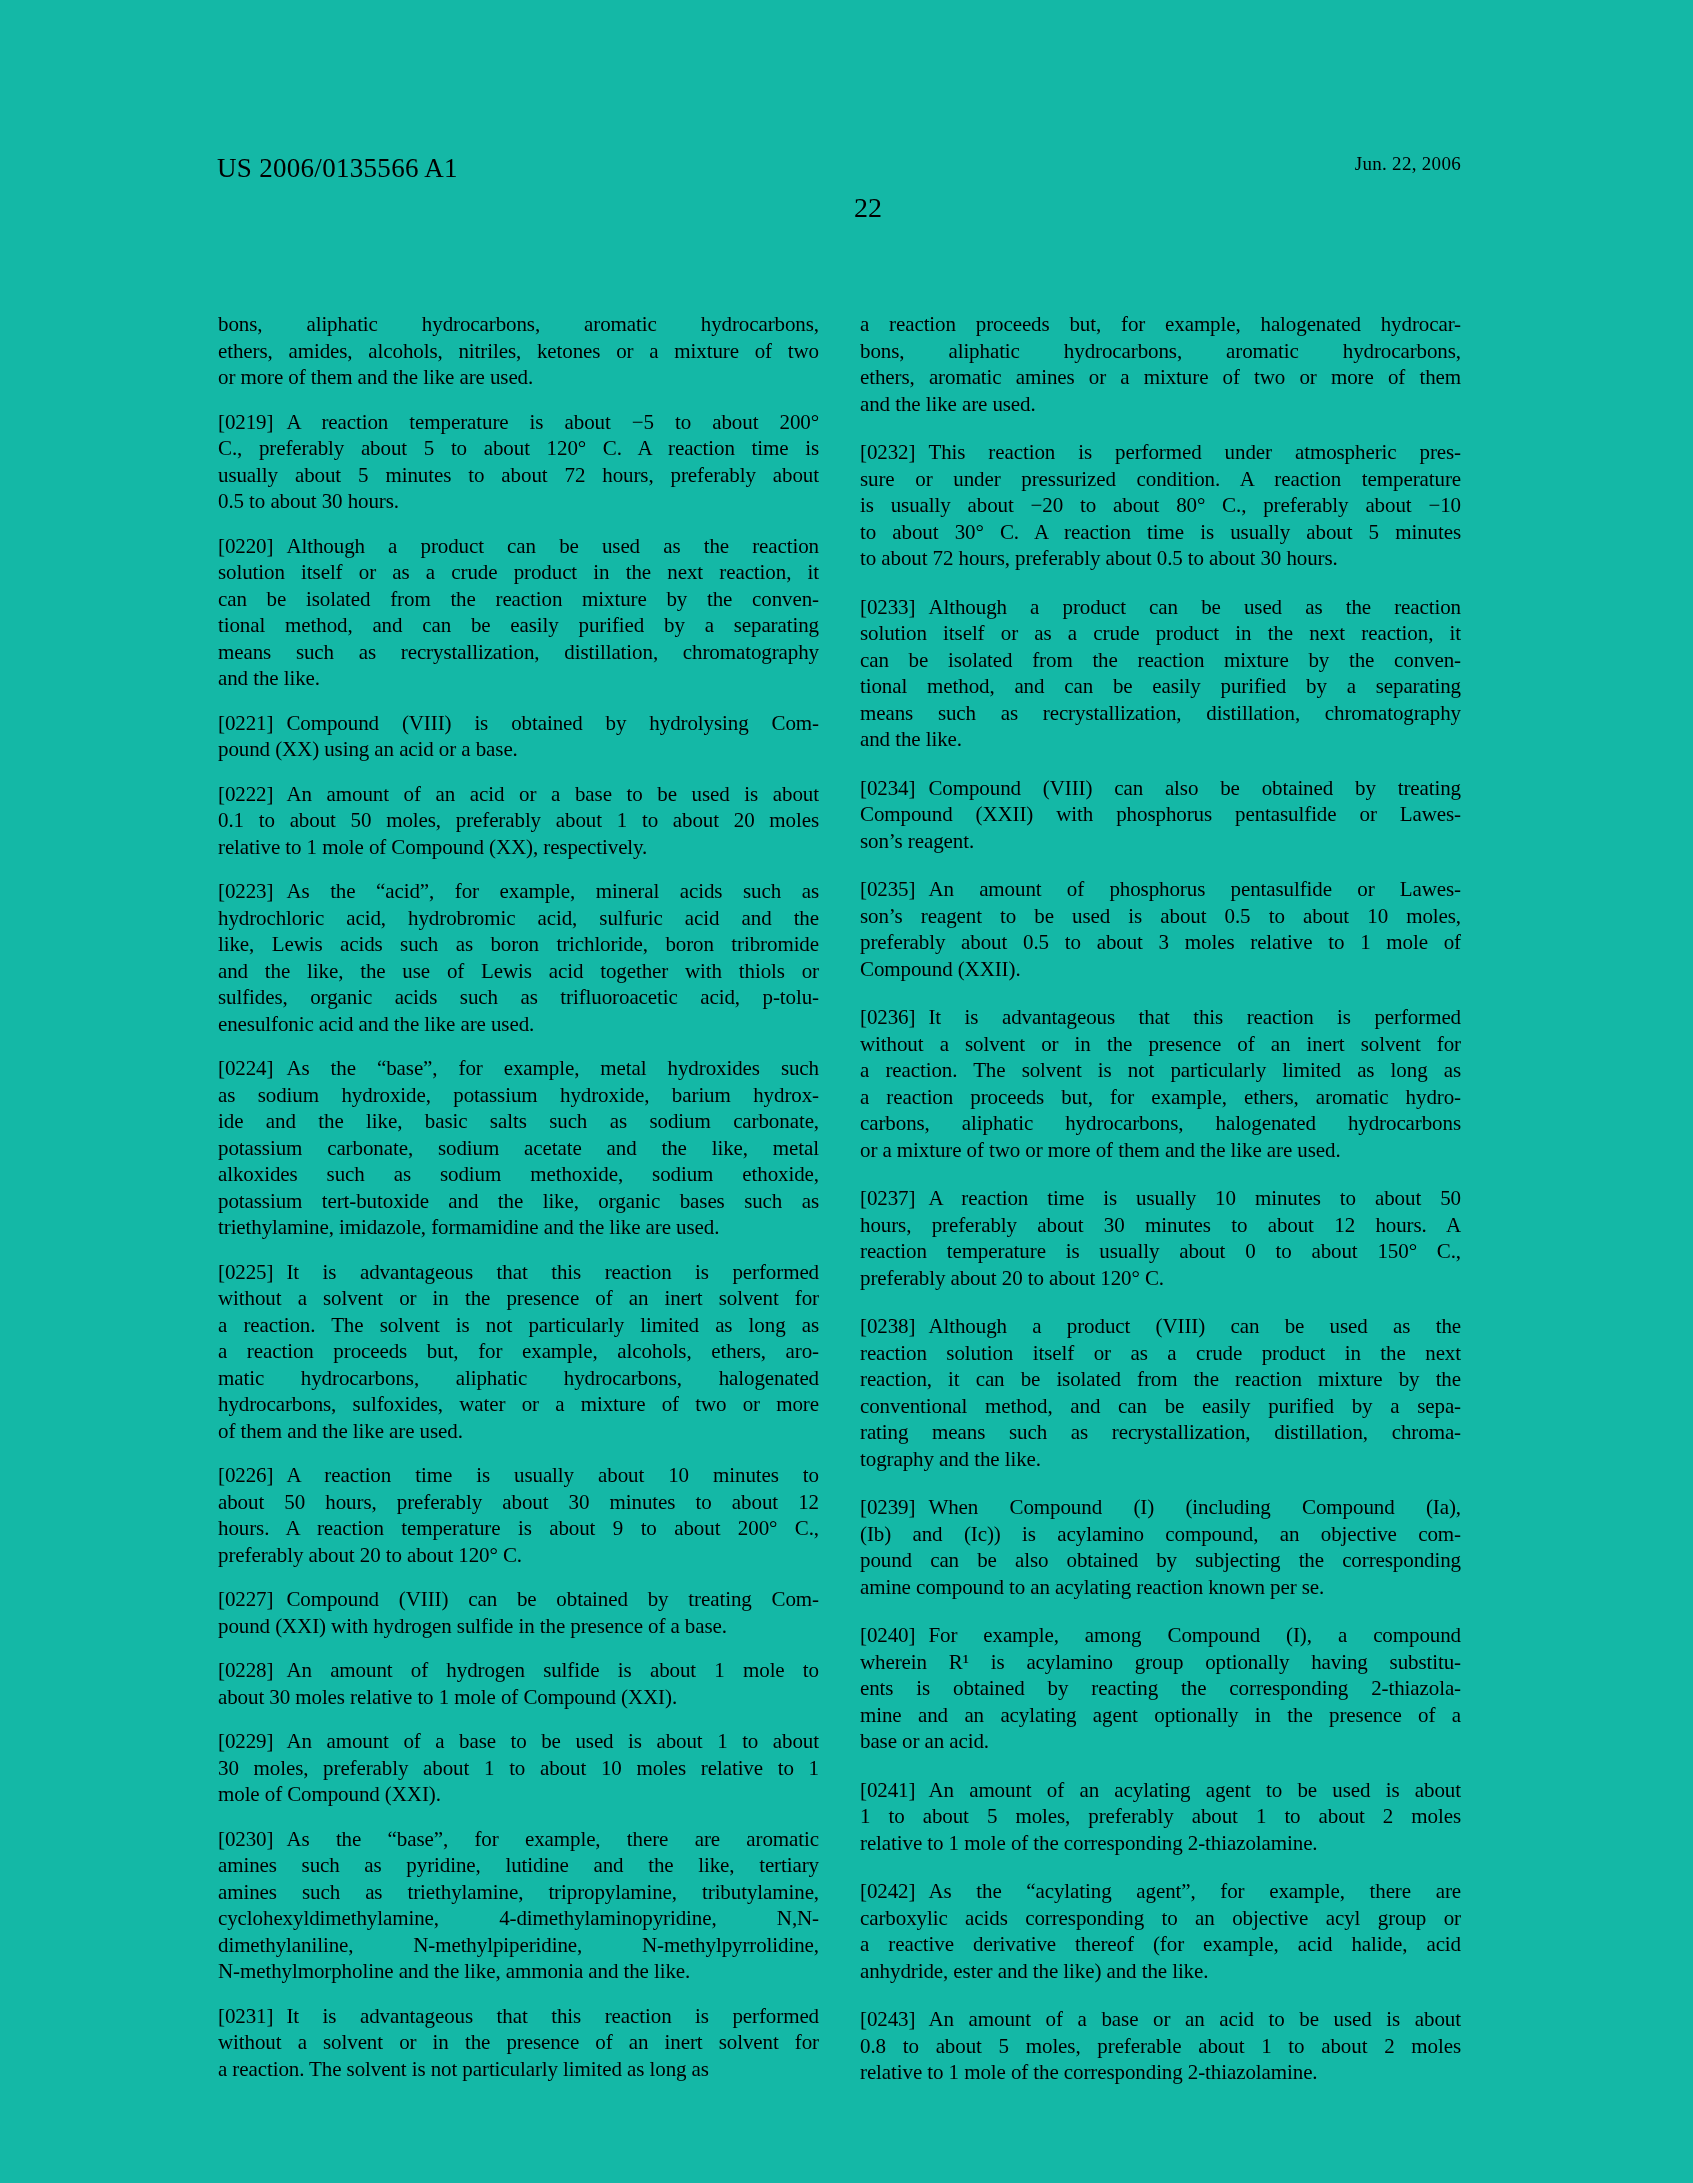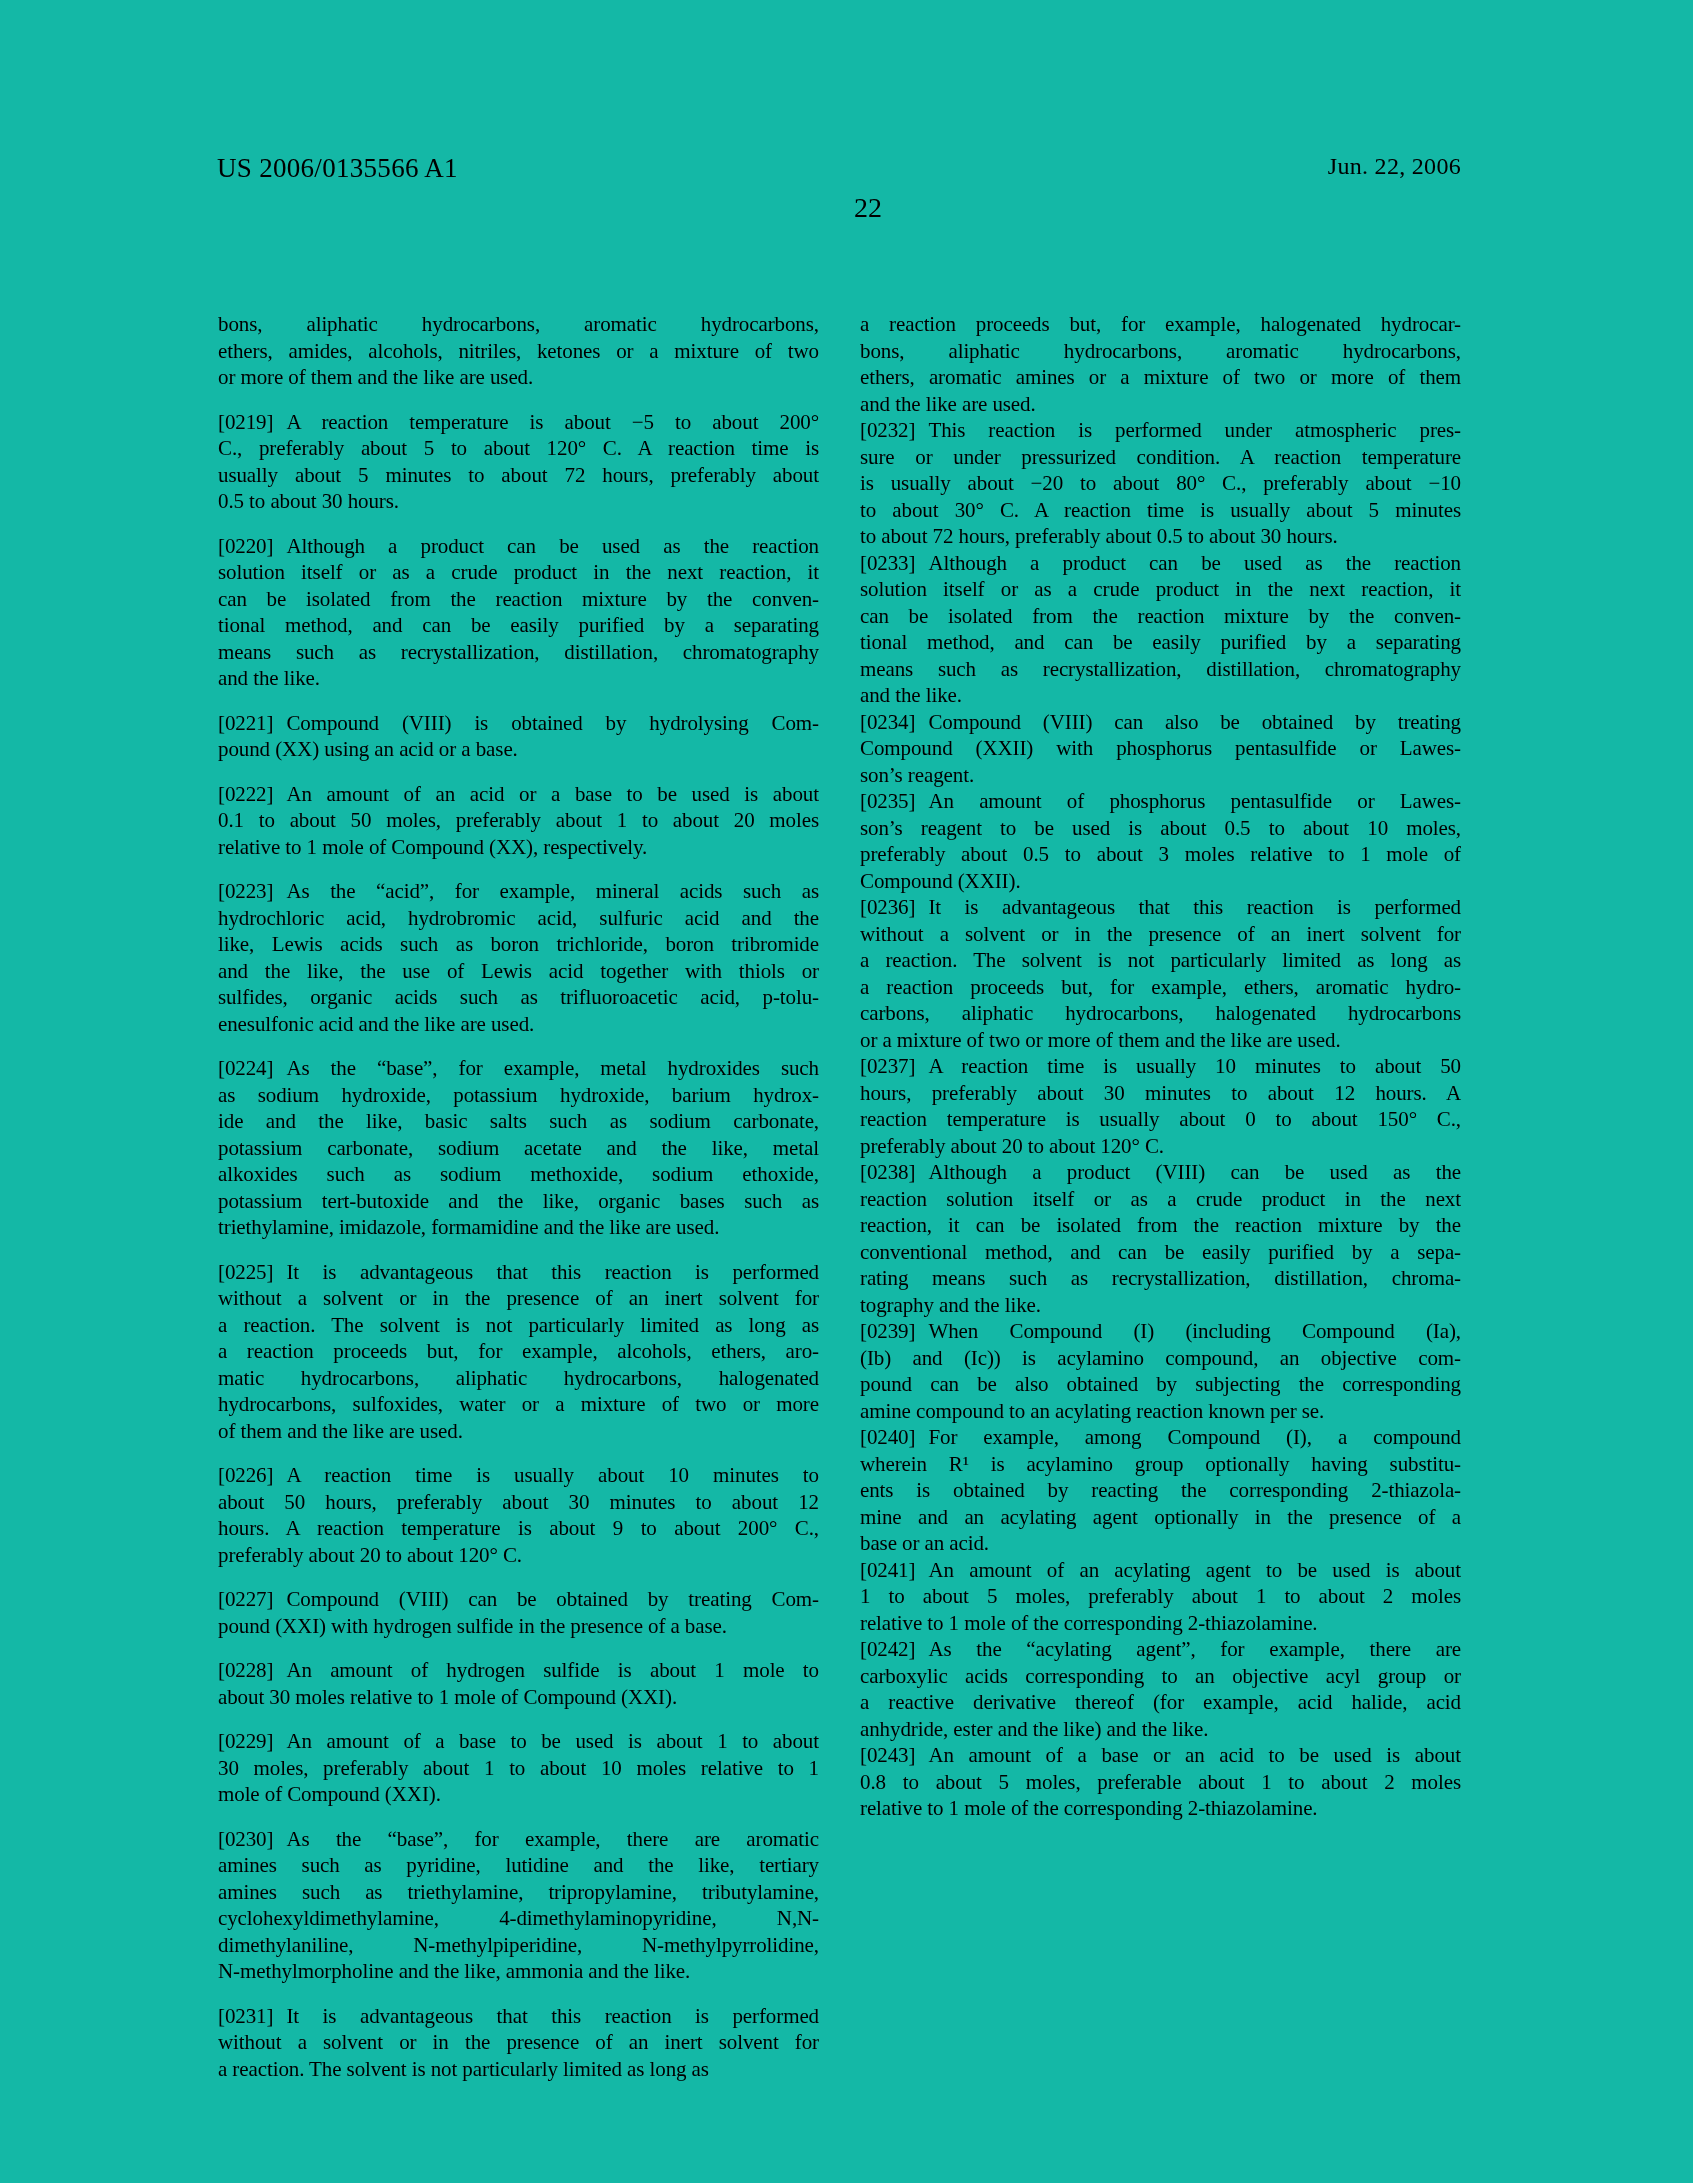--- a/index.html
+++ b/index.html
@@ -22,21 +22,21 @@
     left: 217px;
     top: 153px;
     font-size: 27px;
     letter-spacing: 0.3px;
     white-space: nowrap;
   }
   .header-right {
     position: absolute;
     right: 233px;
     top: 153px;
-    font-size: 24px;
+    font-size: 19px;
     letter-spacing: 0.3px;
     white-space: nowrap;
   }
   .page-number {
     position: absolute;
     left: 0;
     top: 192px;
     width: 1680px;
     text-align: center;
     font-size: 28px;
@@ -48,21 +48,21 @@
     width: 601px;
     font-size: 21px;
     line-height: 26.5px;
     letter-spacing: -0.1px;
     text-align: justify;
   }
   .col-left  { left: 218px;  }
   .col-right { left: 860px; }
   .para { margin: 0; }
   .col-left  .para { margin-top: 18px; }
-  .col-right .para { }
+  .col-right .para { margin-top: 22px; }
   .col .para:first-child { margin-top: 12px; }
   
   .tline {
     text-align: justify;
     text-align-last: justify;
   }
   .tline-last {
     text-align-last: left;
   }
   .para b {

